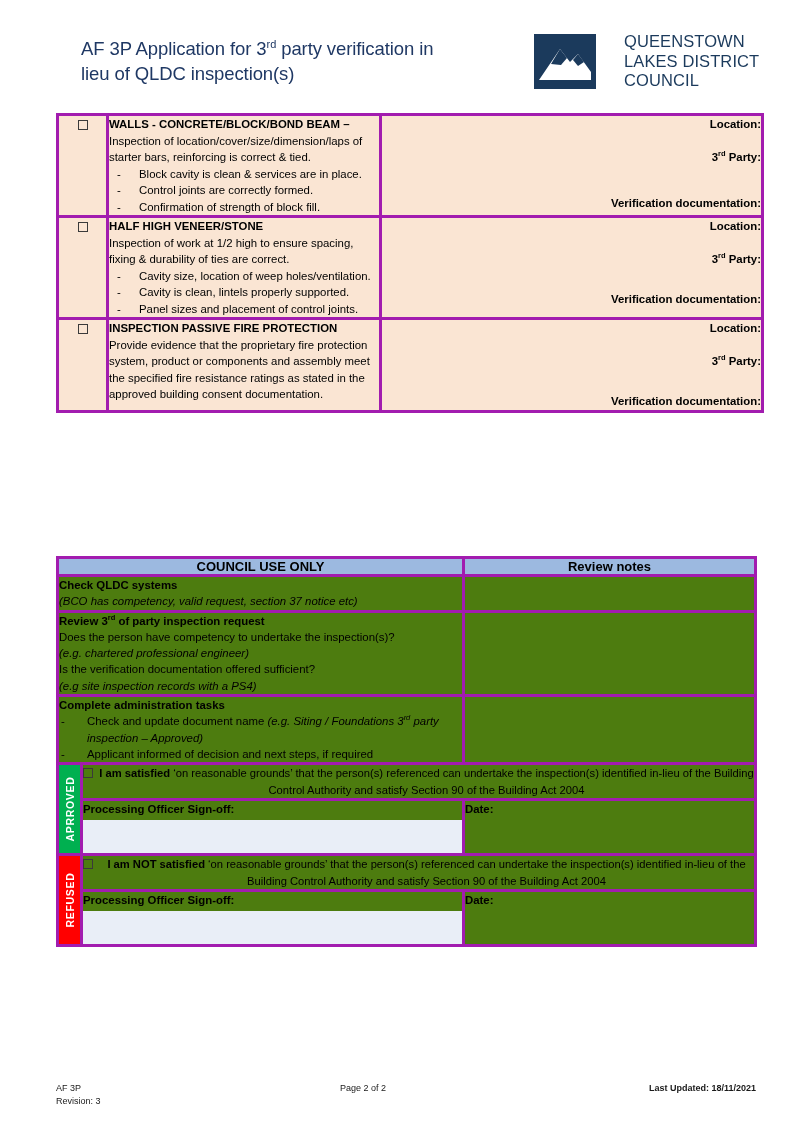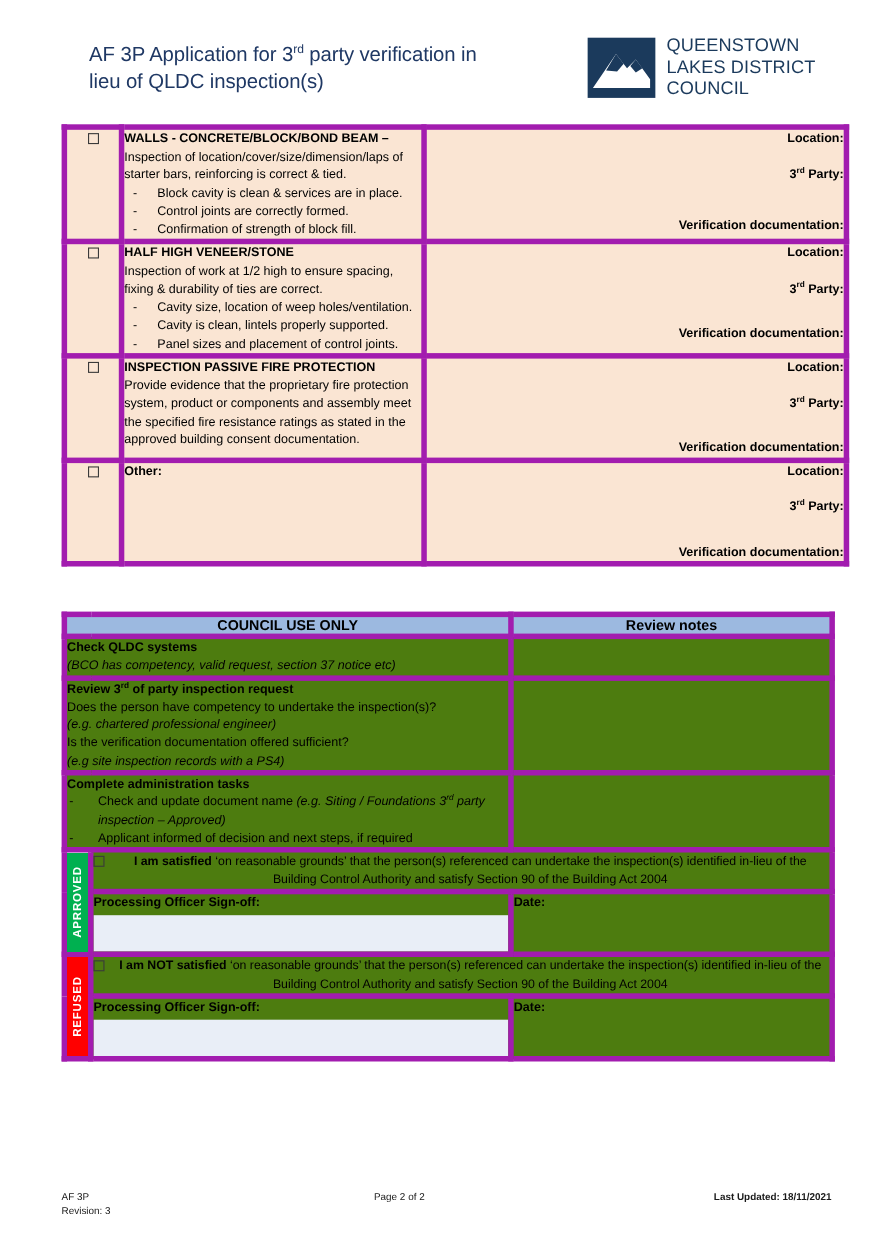--- a/index.html
+++ b/index.html
@@ -19,33 +19,33 @@
   .doc-title{
     position:absolute;left:66px;top:36px;width:450px;
     font-size:18.5px;line-height:25px;font-weight:400;
     color:#1f3864;letter-spacing:-0.1px;
   }
   .doc-title sup{font-size:11px;vertical-align:super;line-height:0;}
 
   .logo{position:absolute;left:519px;top:34px;display:flex;align-items:flex-start;}
   .logo-mark{width:62px;height:55px;flex:none;}
   .logo-text{
-    margin-left:10px;margin-top:-2px;
+    margin-left:28px;margin-top:-2px;
     font-family:"Liberation Sans", sans-serif;
     font-size:16.5px;line-height:19.5px;font-weight:400;
     color:#1b3a5c;letter-spacing:0.1px;white-space:nowrap;
   }
 
   
   .tbl{
     position:absolute;left:56px;width:698px;
     border-collapse:collapse;table-layout:fixed;
   }
   .tbl td{
-    border:5px solid #a21caf;
+    border:3px solid #a21caf;
     vertical-align:top;
     padding:0;
   }
 
   
   #inspection-table{top:113px;}
   .peach{background:#fae5d3;}
   .cb-cell{width:47px;text-align:center;padding-top:7px;}
   .chk{
     display:inline-block;width:10px;height:10px;
@@ -208,35 +208,20 @@
         </td>
         <td class="peach info-cell">
           <div class="info-label">Location:</div>
           <div class="spacer-sm"></div>
           <div class="info-label indent"><span>3</span><sup>rd</sup><span> Party:</span></div>
           <div class="spacer-md"></div>
           <div class="info-label">Verification documentation:</div>
         </td>
       </tr>
 
-      <tr>
-        <td class="peach cb-cell">
-          <span class="chk"></span>
-        </td>
-        <td class="peach desc-cell" style="height:86px;">
-          <div class="row-title">Other:</div>
-        </td>
-        <td class="peach info-cell">
-          <div class="info-label">Location:</div>
-          <div class="spacer-sm"></div>
-          <div class="info-label"><span>3</span><sup>rd</sup><span> Party:</span></div>
-          <div class="spacer-md"></div>
-          <div class="info-label">Verification documentation:</div>
-        </td>
-      </tr>
 
     </tbody>
   </table>
 
   <table class="tbl" id="council-table">
     <colgroup>
       <col style="width:24px">
       <col style="width:382px">
       <col style="width:292px">
     </colgroup>

